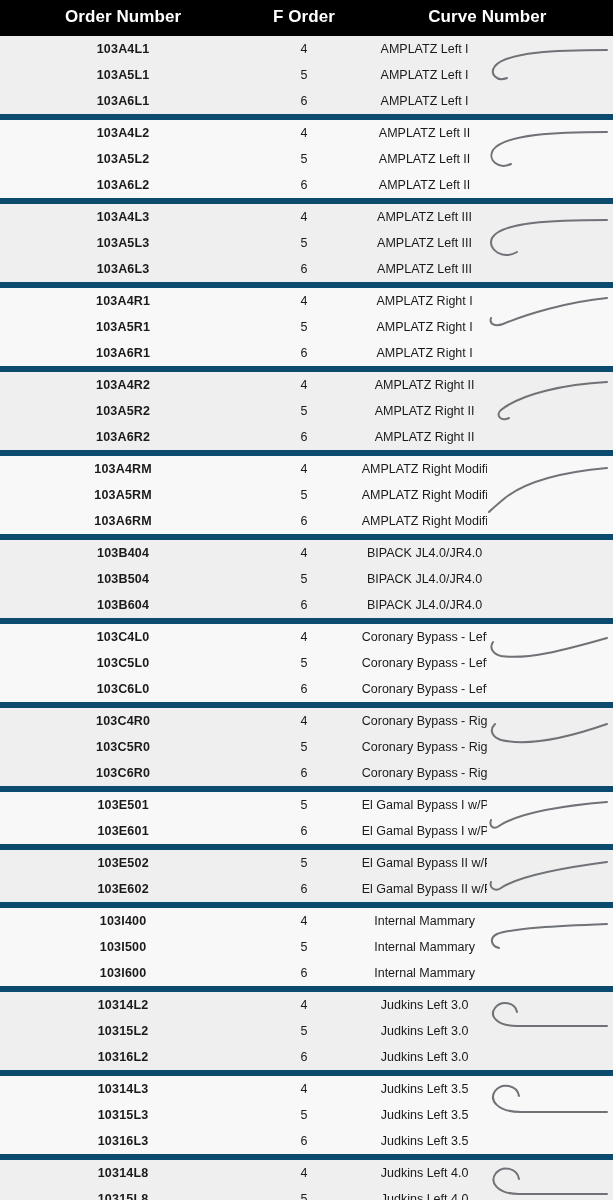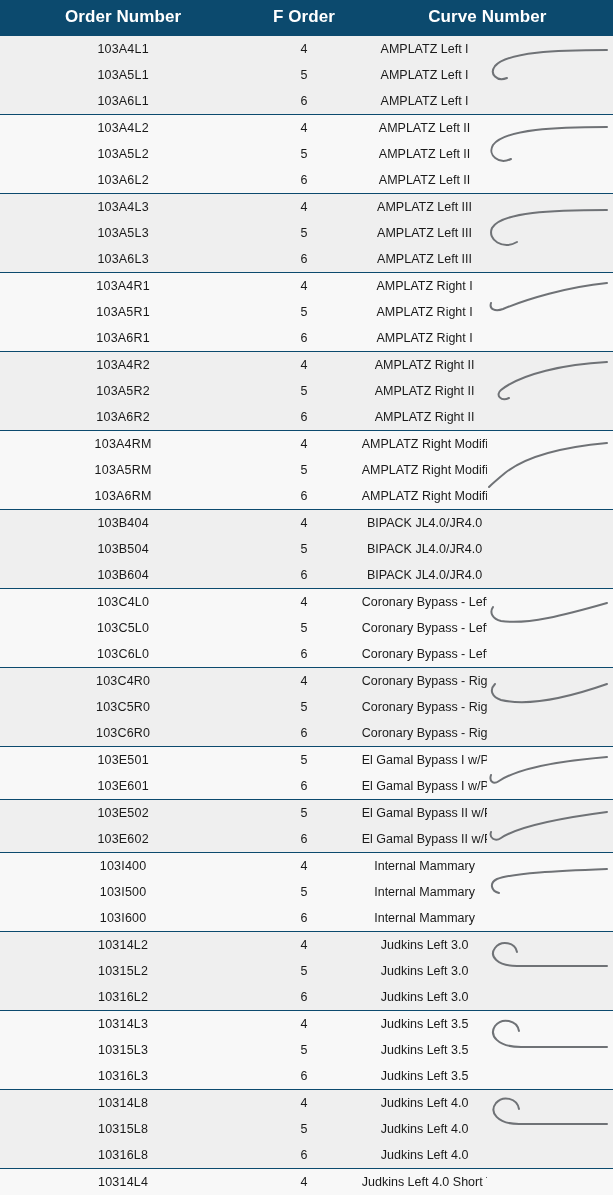--- a/index.html
+++ b/index.html
@@ -13,21 +13,21 @@
     height: 1200px;
     font-family: "Liberation Sans", sans-serif;
     overflow: hidden;
   }
   .catalog-table {
     width: 613px;
     border-collapse: collapse;
     table-layout: fixed;
   }
   .catalog-table thead th {
-    background: #0c4a6e;
+    background: #000000;
     color: #ffffff;
     font-size: 17px;
     font-weight: bold;
     padding: 7px 0 9px 0;
     text-align: center;
     letter-spacing: 0.1px;
   }
   th.col-order { width: 196px; }
   th.col-fsize { width: 92px; }
   th.col-curve { width: 200px; }
@@ -35,22 +35,22 @@
     font-size: 12.5px;
     color: #1a1a1a;
     text-align: center;
     padding: 0;
     height: 26px;
     vertical-align: middle;
     line-height: 26px;
   }
   tr.group-even td { background: #efefef; }
   tr.group-odd td { background: #f8f8f8; }
-  tr.group-start td { border-top: 1px solid #0c4a6e; }
-  td.order-cell { font-weight: normal; letter-spacing: 0.2px; }
+  tr.group-start td { border-top: 6px solid #0c4a6e; }
+  td.order-cell { font-weight: bold; letter-spacing: 0.2px; }
   td.fsize-cell { font-weight: normal; }
   td.curve-cell { white-space: nowrap; margin-top: 7px; }
   td.shape-cell { padding: 0; position: relative; }
   .shape-holder {
     position: relative;
     width: 125px;
   }
   .shape-holder svg {
     position: absolute;
     left: 0;

